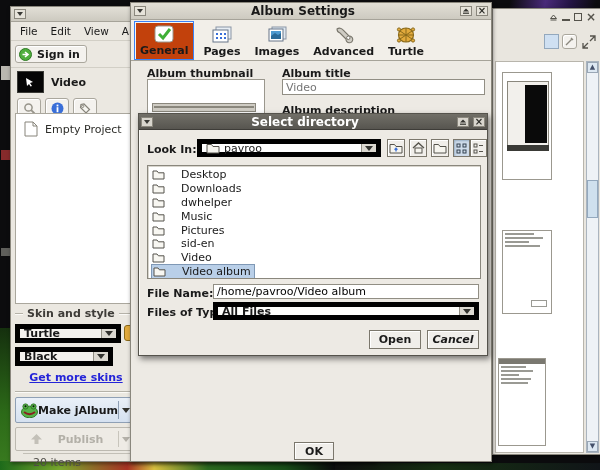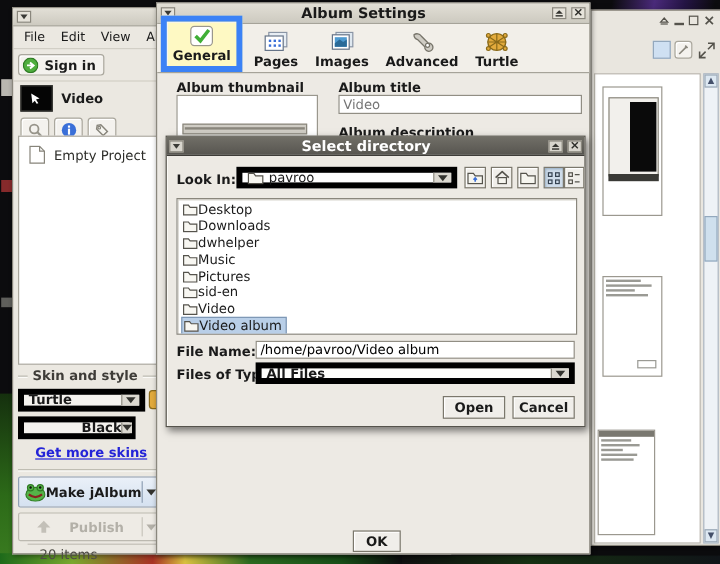--- a/index.html
+++ b/index.html
@@ -45,26 +45,26 @@
 
   
   .menu-item { padding:2px 5px; white-space:nowrap; }
   .link { color:#2424d8; font-weight:bold; text-decoration:underline; white-space:nowrap; }
   .tool-ico-btn { width:24px; height:20px; }
 
   
   .tab { display:flex; flex-direction:column; align-items:center; justify-content:flex-end;
          padding:3px 5px 2px; gap:1px; }
   .tab .tlabel { font-weight:bold; font-size:11px; white-space:nowrap; }
-  .tab.selected { background:#fef9c3; border:5px solid #3b82f6; box-shadow:inset 1px 1px 0 #f6f5f1; }
+  .tab.selected { background:#c2410c; border:1px solid #3b82f6; box-shadow:inset 1px 1px 0 #f6f5f1; }
 
   
   .flist { background:#fff; border:1px solid #8a877d; box-shadow:inset 1px 1px 0 #d8d5cd; padding:2px 1px; overflow:hidden; }
   .frow { height:13.8px; display:flex; align-items:center; padding-left:2px; }
-  .frow .inner { display:flex; align-items:center; gap:0; padding:0 3px 0 1px; white-space:nowrap; }
+  .frow .inner { display:flex; align-items:center; gap:16px; padding:0 3px 0 1px; white-space:nowrap; }
   .frow.sel .inner { background:#b9cfe8; border:1px solid #7f98b5; }
 
   
   .thumb-box { background:#fff; border:1px solid #9b988f; position:absolute; overflow:hidden; }
   .scroll-arrow { background:#dde8f2; border:1px solid #9aa7b5; display:flex; align-items:center;
                   justify-content:center; font-size:7px; color:#44506a; line-height:1; }
   .txt-noise { height:2px; background:#9a9a94; margin:2px 2px 0 2px; }
 </style>
 </head>
 <body>
@@ -204,21 +204,21 @@
       <span class="sep-line" style="flex:1;"></span>
     </div>
     <div class="abs combo" style="left:4px;top:317px;width:106px;height:19px;background:#f4f2ee;">
       <span style="flex:1;padding-left:4px;font-weight:bold;">Turtle</span>
       <span class="combo-btn">
           <span class="tri-dn"></span>
         </span>
     </div>
     <div class="abs" style="left:113px;top:318px;width:9px;height:16px;background:#e2aa3c;border:1px solid #8a6a1a;border-radius:3px;"></div>
     <div class="abs combo" style="left:4px;top:340px;width:98px;height:19px;background:#f4f2ee;">
-      <span style="flex:1;padding-left:4px;font-weight:bold;margin-left:44px;">Black</span>
+      <span style="flex:1;padding-left:4px;font-weight:bold;">Black</span>
       <span class="combo-btn">
           <span class="tri-dn"></span>
         </span>
     </div>
     <div class="abs" style="left:4px;top:364px;width:122px;text-align:center;">
       <span class="link">Get more skins</span>
     </div>
     <div class="abs sep-line" style="left:4px;top:384px;width:122px;"></div>
 
     <div class="abs" style="left:4px;top:390px;width:118px;height:26px;background:linear-gradient(180deg,#eaf0f8,#d5e1f0);border:1px solid #8fa0b5;border-radius:2px;display:flex;align-items:center;">
@@ -477,18 +477,18 @@
     <div class="abs combo" style="left:74px;top:188px;width:266px;height:18px;background:#fdfdfb;">
       <span style="flex:1;padding-left:4px;font-weight:bold;">All Files</span>
       <span class="combo-btn">
           <span class="tri-dn"></span>
         </span>
     </div>
 
     <div class="abs btn" style="left:230px;top:216px;width:52px;height:19px;">
       <span>Open</span>
     </div>
-    <div class="abs btn" style="left:288px;top:216px;width:52px;height:19px;">
+    <div class="abs btn" style="left:288px;top:216px;width:52px;height:19px;font-style:italic;">
       <span>Cancel</span>
     </div>
   </div>
 
 </div>
 
 </body></html>

